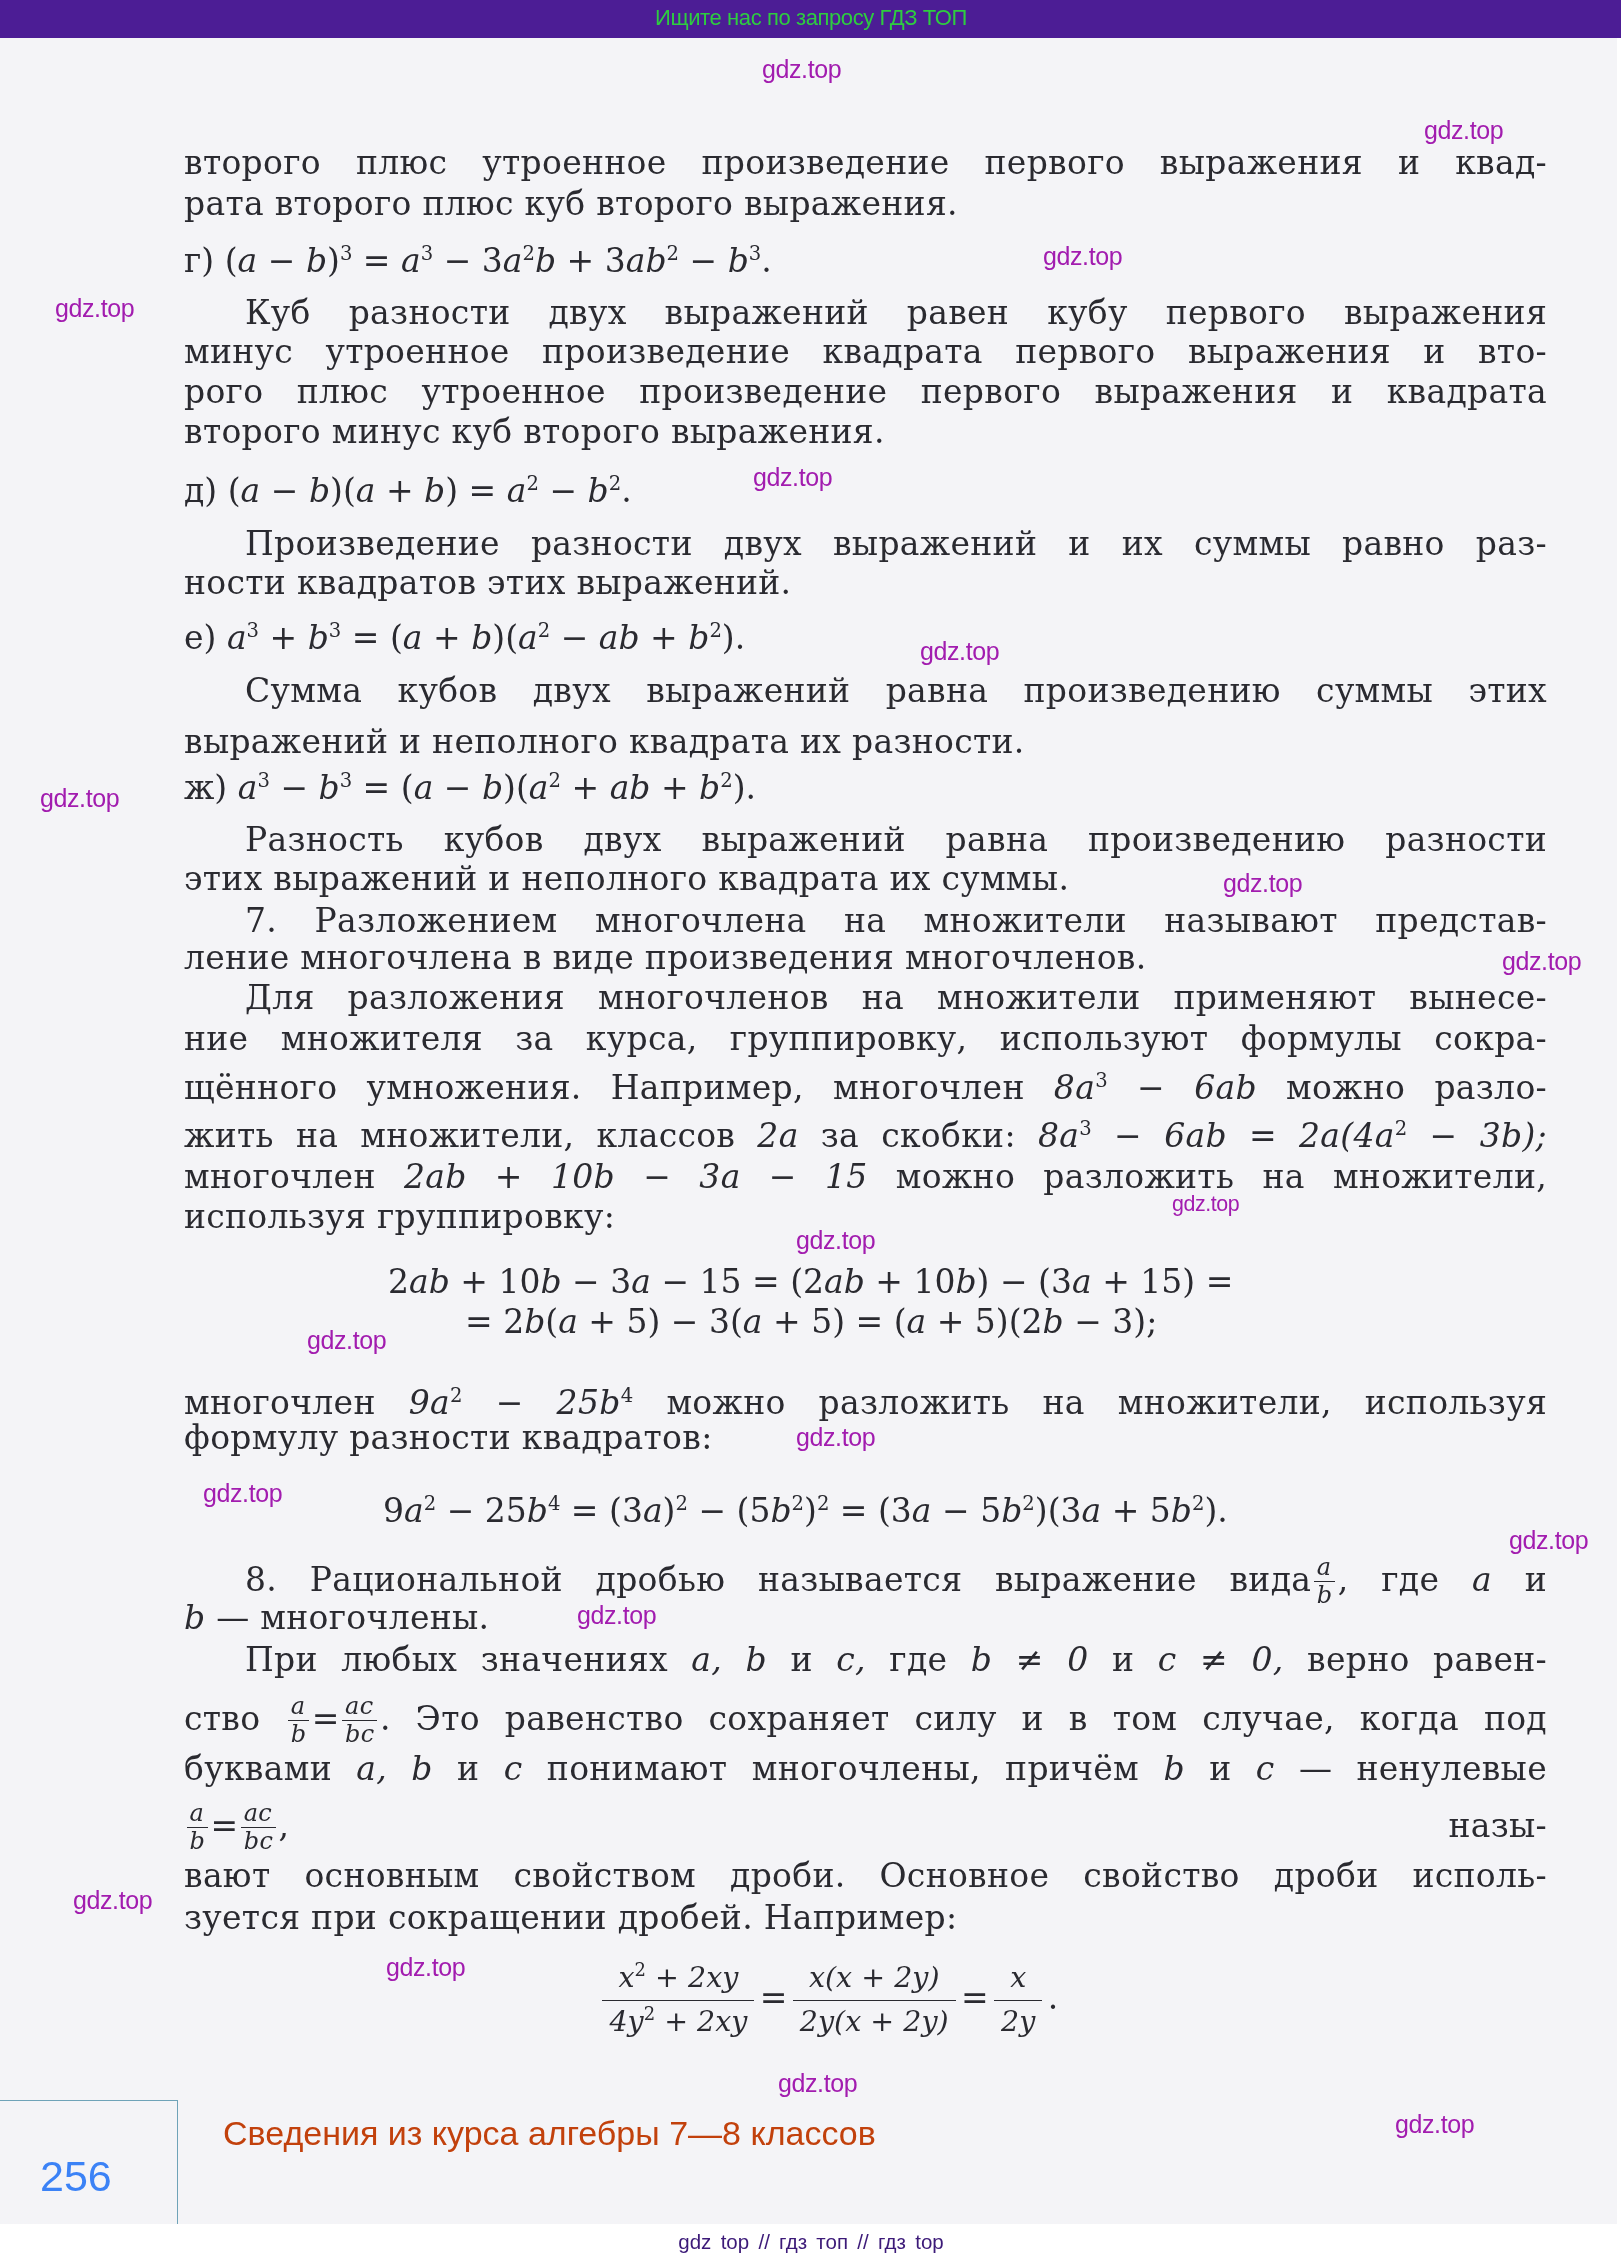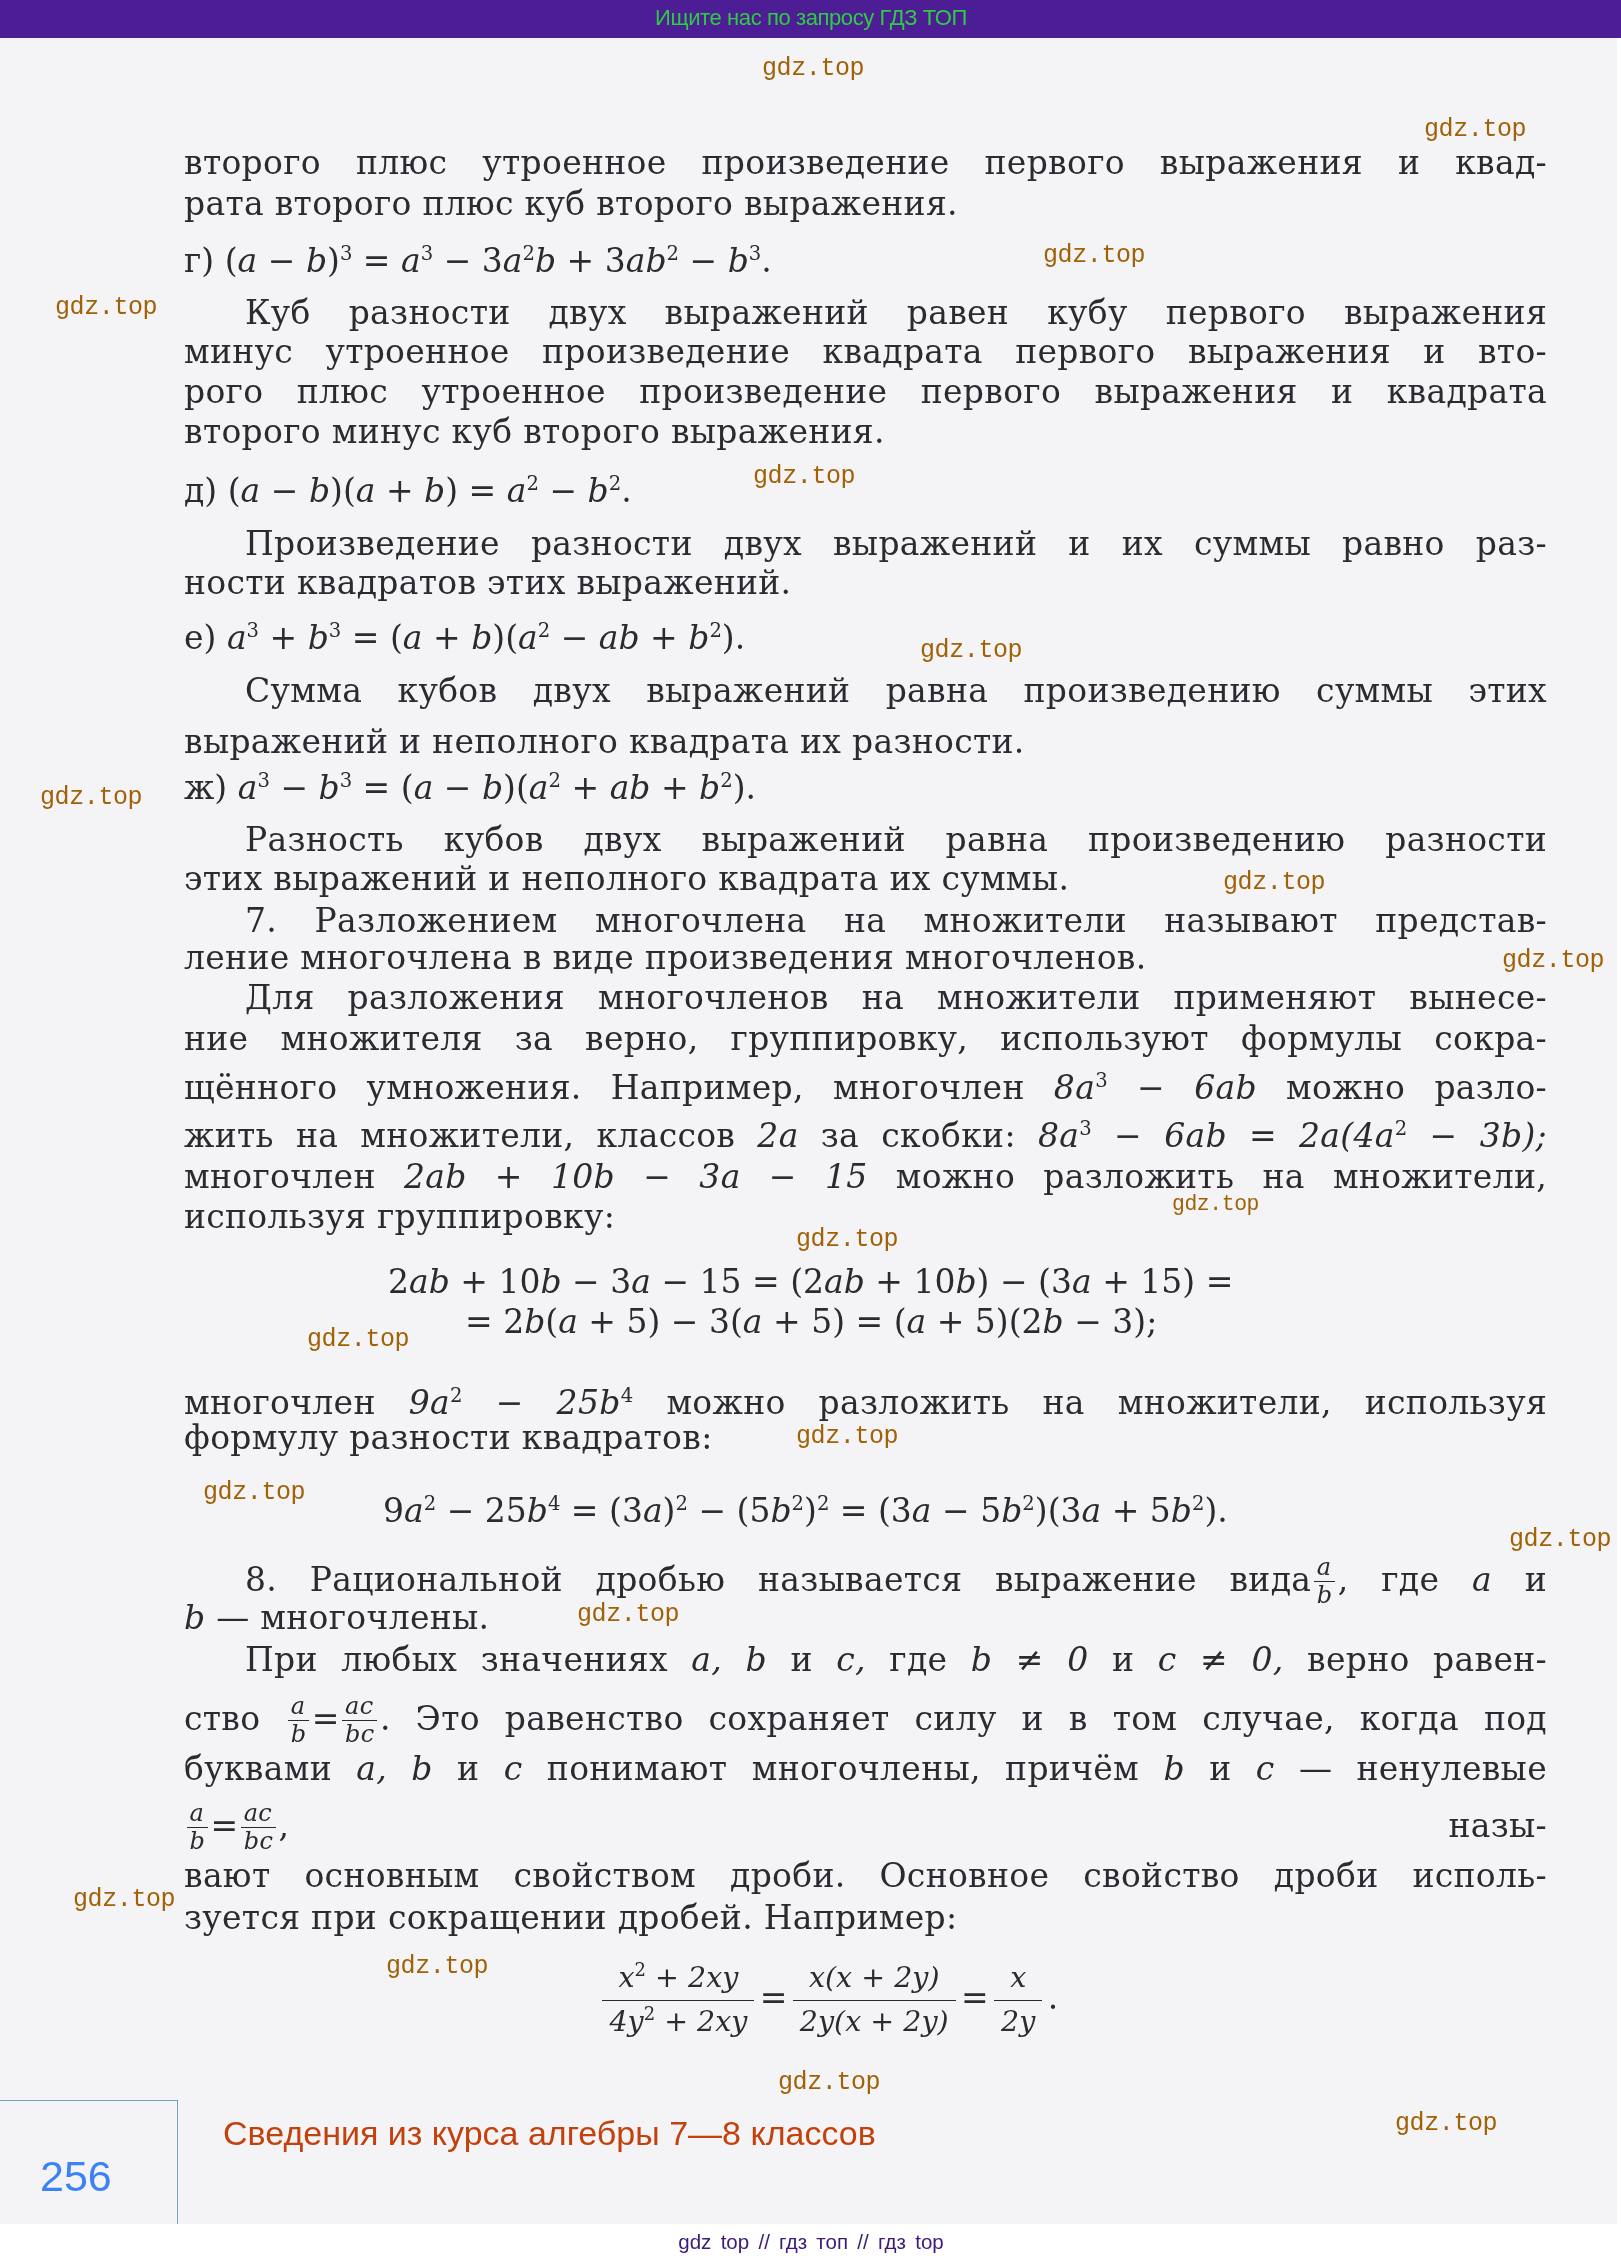--- a/index.html
+++ b/index.html
@@ -46,22 +46,22 @@
   .frac .num { display: block; border-bottom: 1.8px solid #2a2a30; padding: 0 2.7px; }
   .frac .den { display: block; padding: 0 2.7px; }
   .bigfrac {
     display: inline-block; vertical-align: middle; text-align: center;
     font-style: italic; font-size: 28.5px; line-height: 36px; margin: 0 5.3px;
   }
   .bigfrac .num { display: block; border-bottom: 1.8px solid #2a2a30; padding: 0 7.1px 3.6px; }
   .bigfrac .den { display: block; padding: 3.6px 7.1px 0; }
   .bigfrac sup { font-size: 18px; vertical-align: 10.7px; }
   .wm {
-    position: absolute; font-family: Liberation Mono, monospace;
-    font-size: 25px; color: #a16207; line-height: 28.5px; letter-spacing: -0.4px;
+    position: absolute; font-family: Liberation Sans, sans-serif;
+    font-size: 25px; color: #a21caf; line-height: 28.5px; letter-spacing: -0.4px;
   }
   .pnum-box {
     position: absolute; left: 0; top: 2100px; width: 178px; height: 124px;
     border-top: 1.8px solid #6fa3b8; border-right: 1.8px solid #6fa3b8;
     box-sizing: border-box;
   }
   .pnum {
     position: absolute; left: 40px; top: 2152px;
     font-family: "Liberation Sans", sans-serif; font-size: 43px; color: #3b82f6;
   }
@@ -130,21 +130,21 @@
 <div class="formula" style="left:184px;top:768px;">
   <span>ж)</span>
   <i>a</i><sup>3</sup> − <i>b</i><sup>3</sup> = (<i>a</i> − <i>b</i>)(<i>a</i><sup>2</sup> + <i>ab</i> + <i>b</i><sup>2</sup>).
 </div>
 
 <div class="line indent" style="top:820px;">Разность кубов двух выражений равна произведению разности</div>
 <div class="line short" style="top:859px;">этих выражений и неполного квадрата их суммы.</div>
 <div class="line indent" style="top:901px;">7. Разложением многочлена на множители называют представ-</div>
 <div class="line short" style="top:938px;">ление многочлена в виде произведения многочленов.</div>
 <div class="line indent" style="top:978px;">Для разложения многочленов на множители применяют вынесе-</div>
-<div class="line" style="top:1019px;">ние множителя за верно, группировку, используют формулы сокра-</div>
+<div class="line" style="top:1019px;">ние множителя за курса, группировку, используют формулы сокра-</div>
 
 <div class="line" style="top:1068px;">
   <span>щённого умножения. Например, многочлен</span>
   <span class="m">8a<sup>3</sup> − 6ab</span>
   <span>можно разло-</span>
 </div>
 <div class="line" style="top:1116px;">
   <span>жить на множители, классов</span>
   <span class="m">2a</span>
   <span>за скобки:</span>

